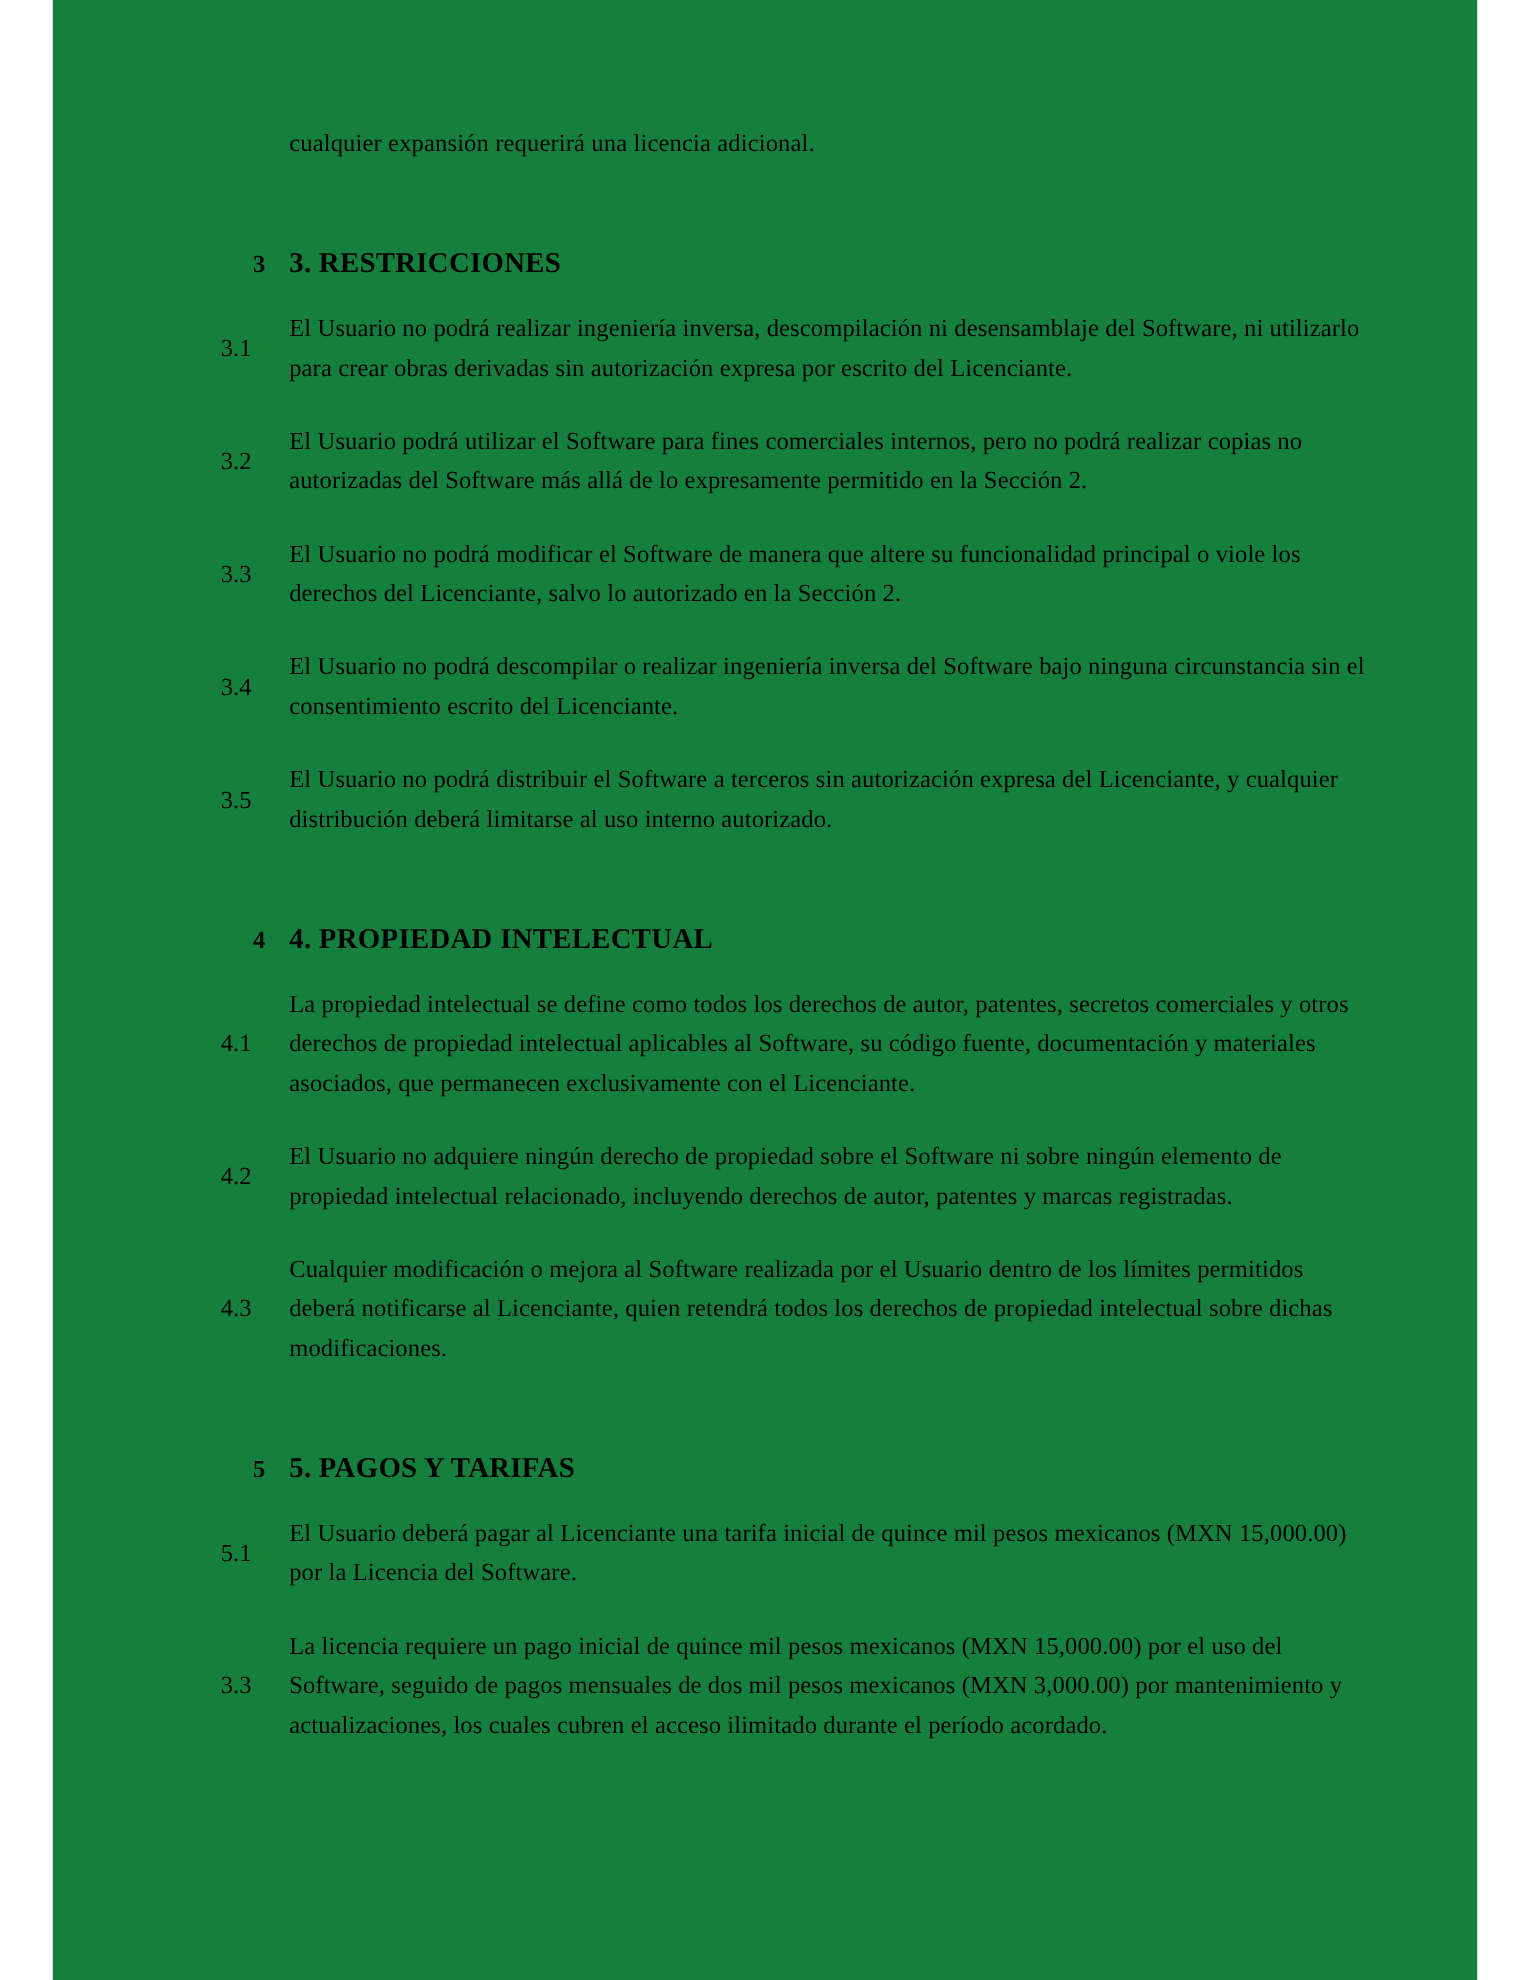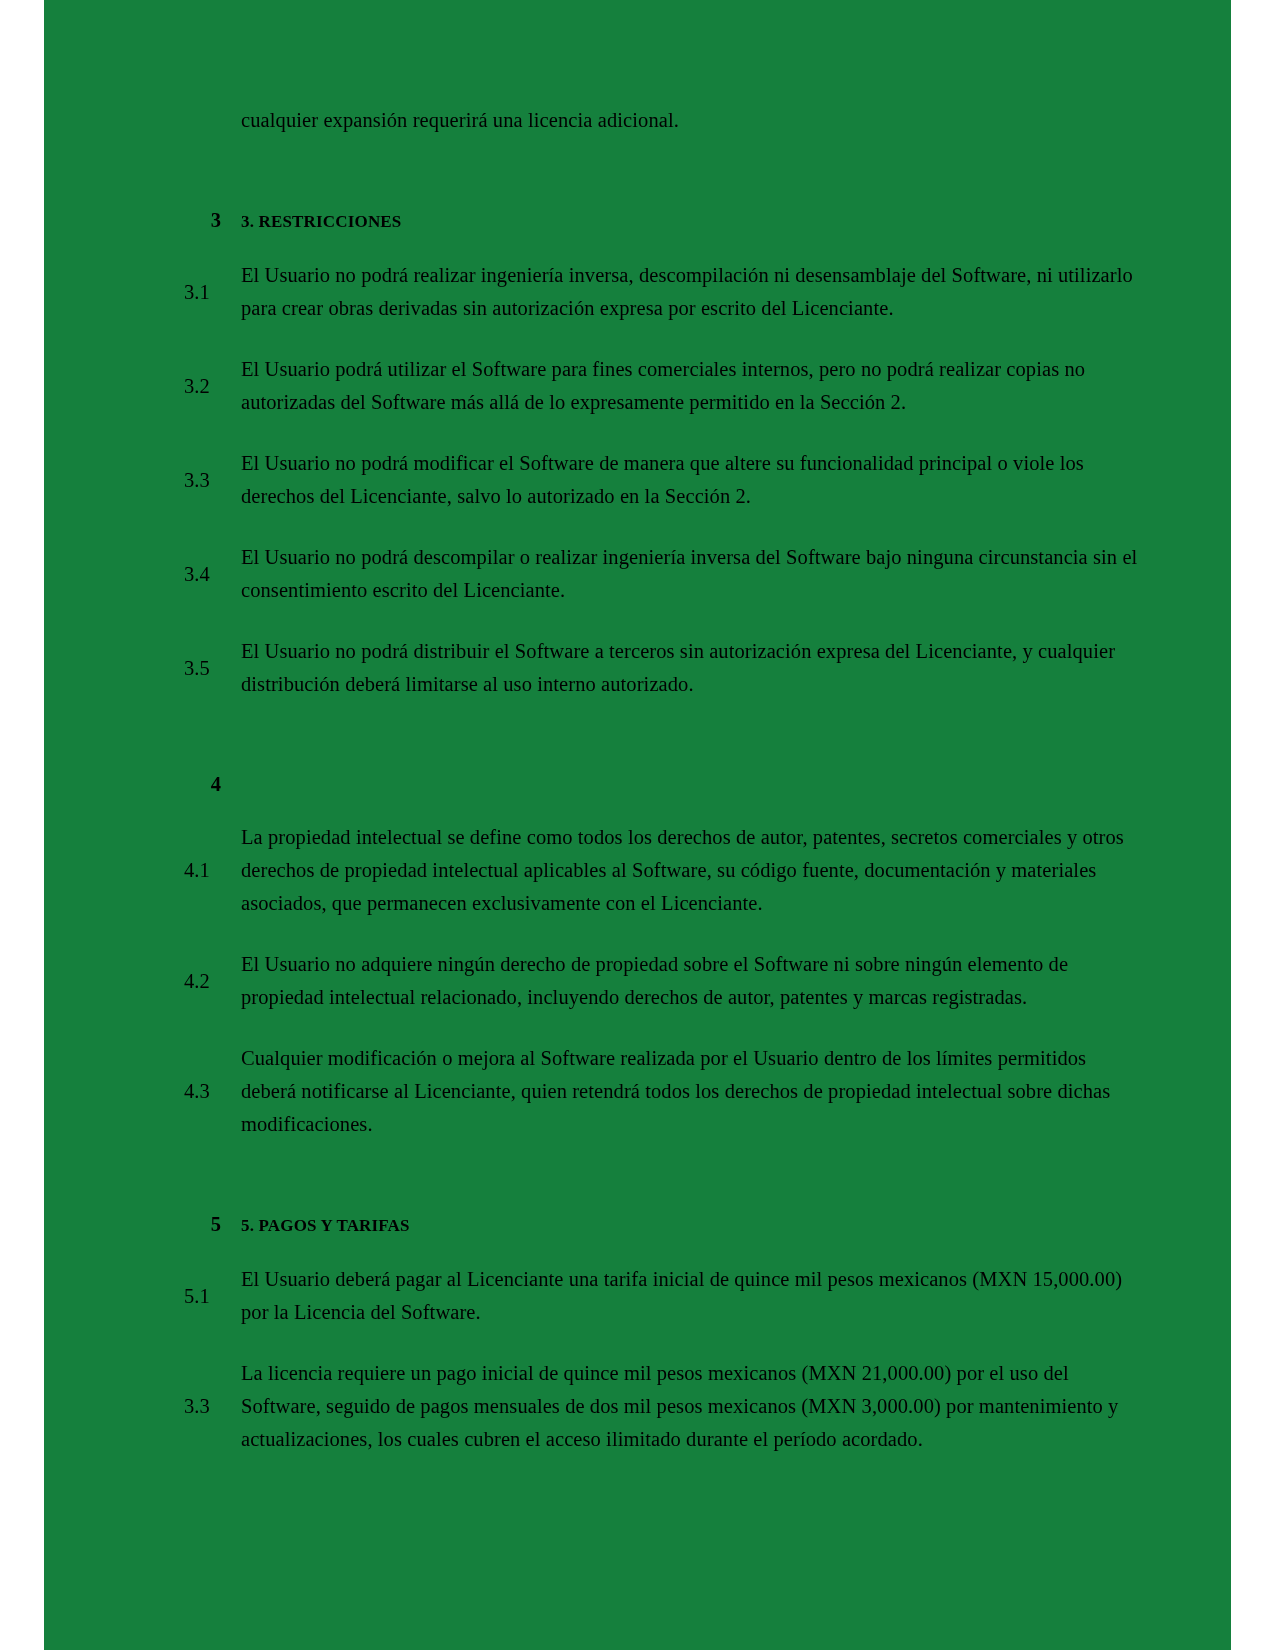--- a/index.html
+++ b/index.html
@@ -50,21 +50,21 @@
     width: 37px;
     text-align: right;
     font-weight: bold;
     font-size: 20.5px;
     line-height: 30px;
     padding-right: 0;
   }
   .section-heading .title {
     margin-left: 20px;
     font-weight: bold;
-    font-size: 17px;
+    font-size: 24px;
     line-height: 30px;
     letter-spacing: 0.01em;
   }
 
   
   .clause {
     display: flex;
     align-items: center;
     margin: 0;
   }
@@ -130,20 +130,21 @@
           <span class="body"><span>El </span><b>Usuario</b><span> no podrá descompilar o realizar ingeniería inversa del </span><b>Software</b><span> bajo ninguna circunstancia sin el consentimiento escrito del </span><b>Licenciante</b><span>.</span></span>
         </div>
         <div class="gap-md"></div>
         <div class="clause">
           <span class="num">3.5</span>
           <span class="body"><span>El </span><b>Usuario</b><span> no podrá distribuir el </span><b>Software</b><span> a terceros sin autorización expresa del </span><b>Licenciante</b><span>, y cualquier distribución deberá limitarse al uso interno autorizado.</span></span>
         </div>
         <div class="gap-xl"></div>
         <div class="section-heading">
           <span class="num">4</span>
+          <span class="title">4. PROPIEDAD INTELECTUAL</span>
         </div>
         <div class="gap-head"></div>
         <div class="clause">
           <span class="num">4.1</span>
           <span class="body"><span>La propiedad intelectual se define como todos los derechos de autor, patentes, secretos comerciales y otros derechos de propiedad intelectual aplicables al </span><b>Software</b><span>, su código fuente, documentación y materiales asociados, que permanecen exclusivamente con el </span><b>Licenciante</b><span>.</span></span>
         </div>
         <div class="gap-md"></div>
         <div class="clause">
           <span class="num">4.2</span>
           <span class="body"><span>El </span><b>Usuario</b><span> no adquiere ningún derecho de propiedad sobre el </span><b>Software</b><span> ni sobre ningún elemento de propiedad intelectual relacionado, incluyendo derechos de autor, patentes y marcas registradas.</span></span>
@@ -159,18 +160,18 @@
           <span class="title">5. PAGOS Y TARIFAS</span>
         </div>
         <div class="gap-head"></div>
         <div class="clause">
           <span class="num">5.1</span>
           <span class="body"><span>El </span><b>Usuario</b><span> deberá pagar al </span><b>Licenciante</b><span> una tarifa inicial de quince mil pesos mexicanos (MXN 15,000.00) por la </span><b>Licencia</b><span> del </span><b>Software</b><span>.</span></span>
         </div>
         <div class="gap-md"></div>
         <div class="clause">
           <span class="num">3.3</span>
-          <span class="body"><span>La licencia requiere un pago inicial de quince mil pesos mexicanos (MXN 21,000.00) por el uso del </span><b>Software</b><span>, seguido de pagos mensuales de dos mil pesos mexicanos (MXN 3,000.00) por mantenimiento y actualizaciones, los cuales cubren el acceso ilimitado durante el período acordado.</span></span>
+          <span class="body"><span>La licencia requiere un pago inicial de quince mil pesos mexicanos (MXN 15,000.00) por el uso del </span><b>Software</b><span>, seguido de pagos mensuales de dos mil pesos mexicanos (MXN 3,000.00) por mantenimiento y actualizaciones, los cuales cubren el acceso ilimitado durante el período acordado.</span></span>
         </div>
       </div>
 
   </div>
 </div>
 
 </body></html>

